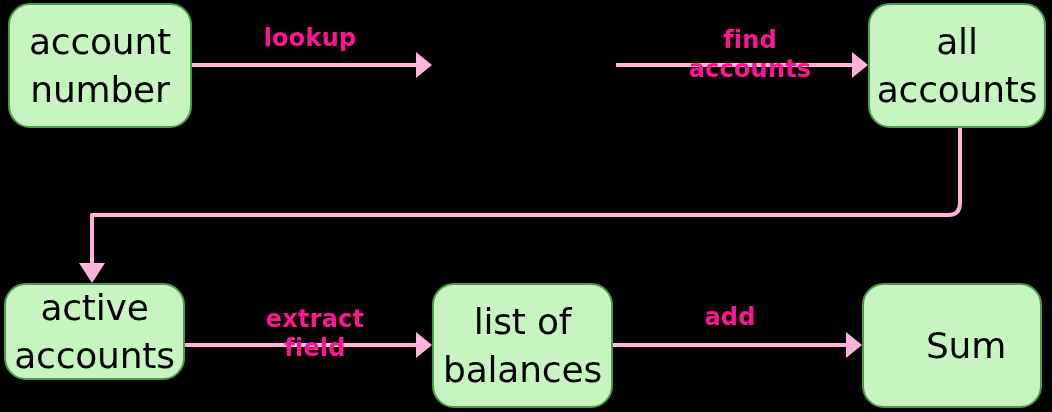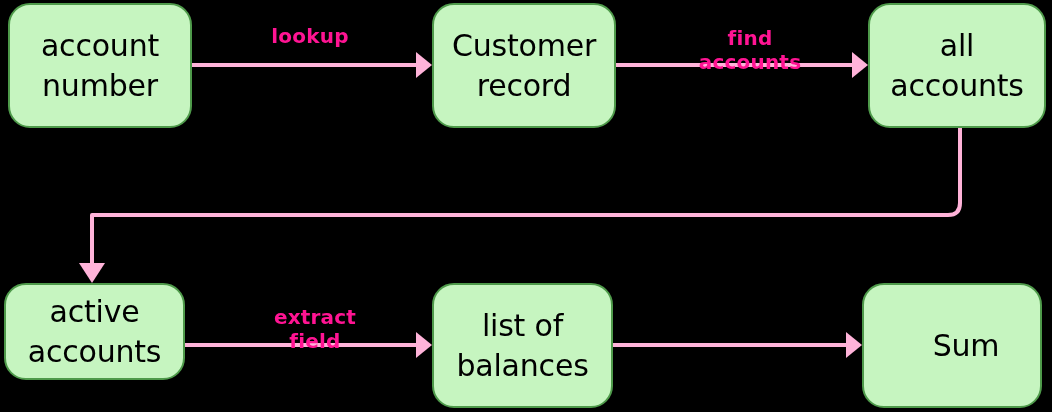--- a/index.html
+++ b/index.html
@@ -21,32 +21,32 @@
     box-sizing: border-box;
     background: #C6F5C0;
     border: 2px solid #4E9A4A;
     border-radius: 22px;
     display: flex;
     align-items: center;
     justify-content: center;
     text-align: center;
     color: #000000;
     font-family: "DejaVu Sans", sans-serif;
-    font-size: 30px;
+    font-size: 36px;
     line-height: 1.32;
     font-weight: 400;
     white-space: pre-line;
     letter-spacing: -0.2px;
   }
   .edge-label {
     position: absolute;
     color: #FF1493;
     font-family: "DejaVu Sans", sans-serif;
     font-weight: bold;
-    font-size: 20px;
+    font-size: 24px;
     line-height: 1.22;
     text-align: center;
     white-space: pre-line;
     letter-spacing: 0.2px;
   }
   svg.edges {
     position: absolute;
     left: 0;
     top: 0;
     width: 1052px;
@@ -95,22 +95,20 @@
 
     <g>
       <path class="edge-path" d="M 613 345 L 848 345"></path>
       <polygon class="arrow-head" points="846,332 862,345 846,358"></polygon>
     </g>
   </svg>
 
   <div class="node" style="left:8px; top:3px; width:184px; height:125px;">account
 number</div>
 
-  <div class="node" style="left:432px; top:3px; width:184px; height:125px;">Customer
-record</div>
 
   <div class="node" style="left:868px; top:3px; width:178px; height:125px;">all
 accounts</div>
 
   <div class="node" style="left:4px; top:283px; width:181px; height:97px;">active
 accounts</div>
 
   <div class="node" style="left:432px; top:283px; width:181px; height:125px;">list of
 balances</div>
 
@@ -118,14 +116,15 @@
 
   <div class="edge-label" style="left:245px; top:24px; width:130px;">lookup</div>
 
   <div class="edge-label" style="left:630px; top:26px; width:240px;">find
 accounts</div>
 
 
   <div class="edge-label" style="left:215px; top:305px; width:200px;">extract
 field</div>
 
+  <div class="edge-label" style="left:630px; top:303px; width:200px;">add</div>
 
 </div>
 
 </body></html>

